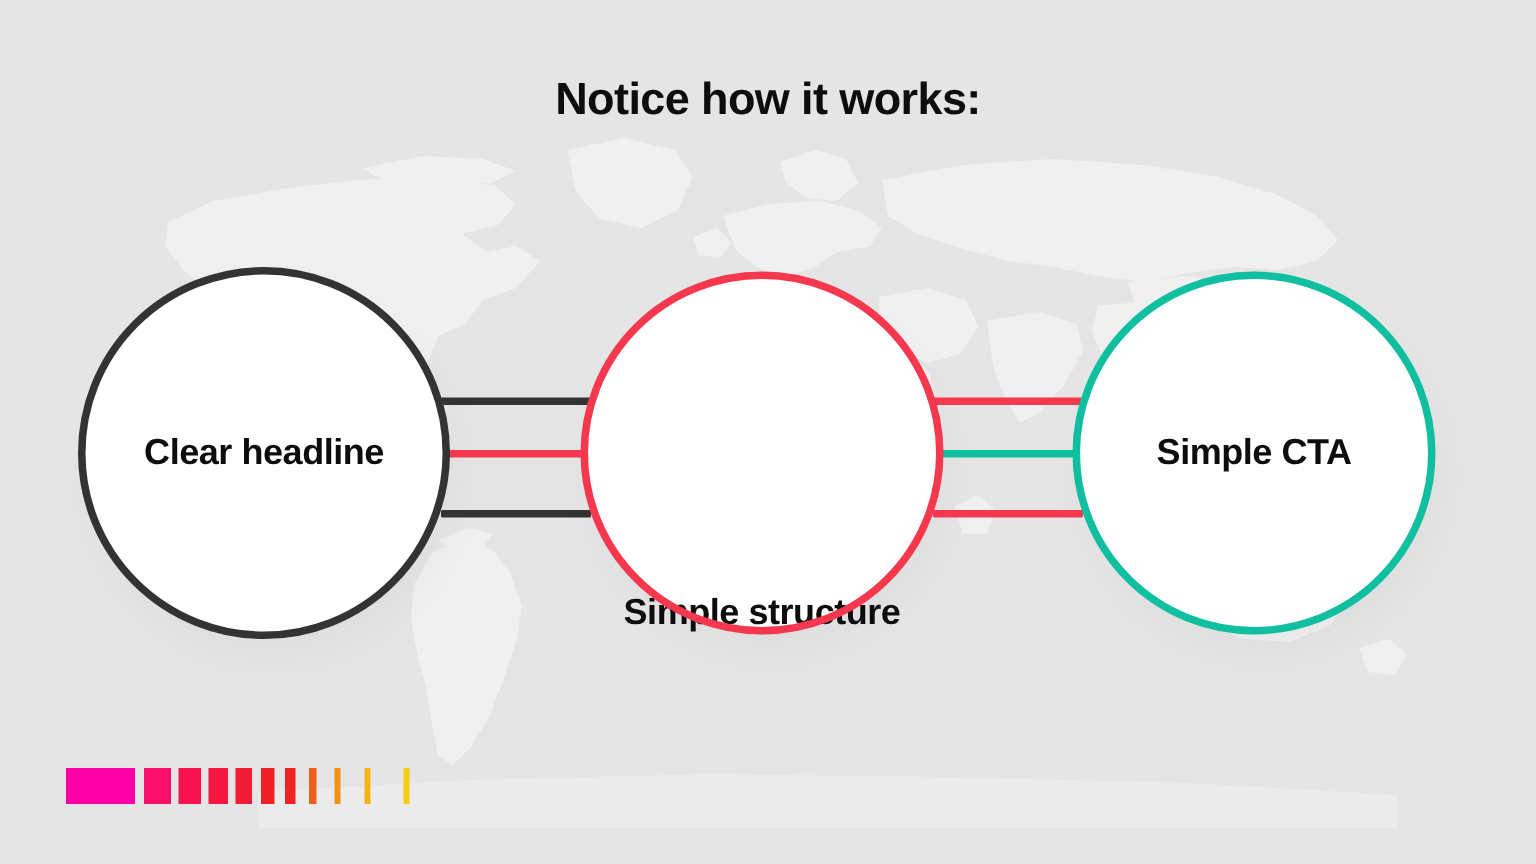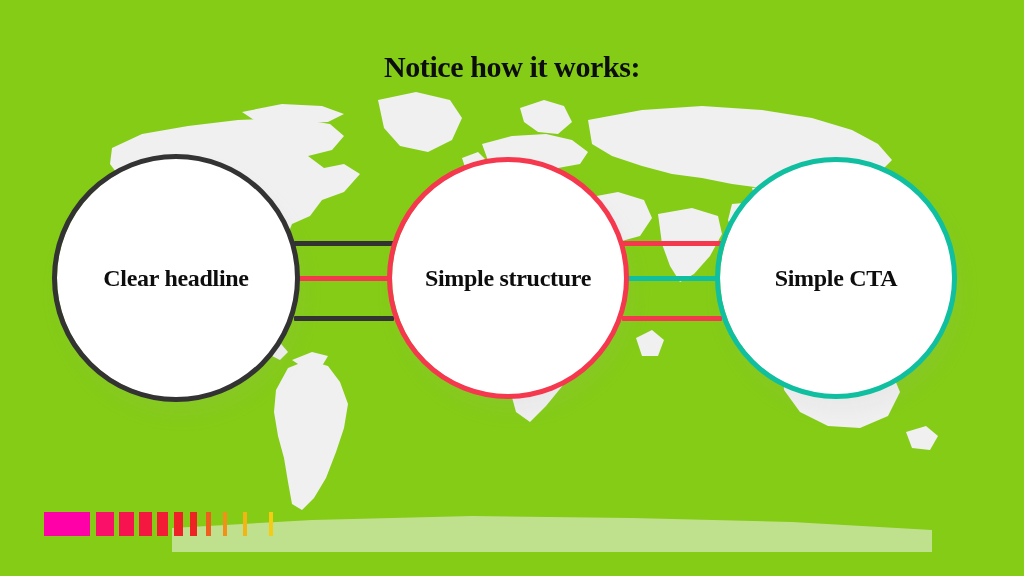--- a/index.html
+++ b/index.html
@@ -50,20 +50,21 @@
     font-weight: bold;
     letter-spacing: -0.4px;
     color: #0d0d0d;
   }
 
   
   #diagram {
     position: absolute;
     inset: 0;
     z-index: 3;
+    margin-top: 24px;
   }
 
   .connector-group {
     position: absolute;
     z-index: 2;
   }
   .connector {
     position: absolute;
     height: 5px;
     border-radius: 1px;
@@ -120,21 +121,21 @@
     align-items: center;
   }
   .seg {
     height: 24px;
     flex: 0 0 auto;
   }
 </style>
 </head>
 <body>
 
-<div id="stage" style="background: #84cc16; font-family: Liberation Serif, serif;">
+<div id="stage" style="background: #e5e5e5;">
 
   <div id="map-layer">
     <svg viewBox="0 0 1040 560" preserveAspectRatio="none" aria-hidden="true">
       <g class="map-land" fill="#f0f0f0">
 
         <path d="M120,140 L150,126 L196,118 L246,112 L300,110 L338,116 L352,128 L340,142 L316,148 L332,160
                  L352,156 L368,166 L352,184 L330,192 L318,208 L300,216 L292,236 L278,252 L268,272 L256,292
                  L244,300 L236,284 L228,262 L214,250 L200,248 L188,236 L180,214 L164,198 L146,186 L130,172
                  L118,156 Z"></path>
         <path d="M250,104 L290,96 L330,98 L352,106 L336,114 L296,116 L262,112 Z"></path>
@@ -203,21 +204,21 @@
 
     <div class="node-shadow" style="left:48px; top:158px; width:268px; height:268px;"></div>
     <div class="node-inner" style="left:57px; top:158px; width:240px; height:240px;"></div>
     <div class="node" style="left:52px; top:154px; width:248px; height:248px;">
       <span class="node-label">Clear headline</span>
     </div>
     <div class="node-ring" style="left:52px; top:154px; width:248px; height:248px; border:5px solid #333333;"></div>
 
     <div class="node-shadow" style="left:383px; top:161px; width:262px; height:262px;"></div>
     <div class="node-inner" style="left:392px; top:161px; width:234px; height:234px;"></div>
-    <div class="node" style="left:387px; top:157px; width:242px; height:242px;">
+    <div class="node" style="left:387px; top:157px; width:242px; height:242px;align-items:flex-end;">
       <span class="node-label">Simple structure</span>
     </div>
     <div class="node-ring" style="left:387px; top:157px; width:242px; height:242px; border:5px solid #F5384E;"></div>
 
     <div class="node-shadow" style="left:711px; top:161px; width:262px; height:262px;"></div>
     <div class="node-inner" style="left:720px; top:161px; width:234px; height:234px;"></div>
     <div class="node" style="left:715px; top:157px; width:242px; height:242px;">
       <span class="node-label">Simple CTA</span>
     </div>
     <div class="node-ring" style="left:715px; top:157px; width:242px; height:242px; border:5px solid #0FBFA0;"></div>

